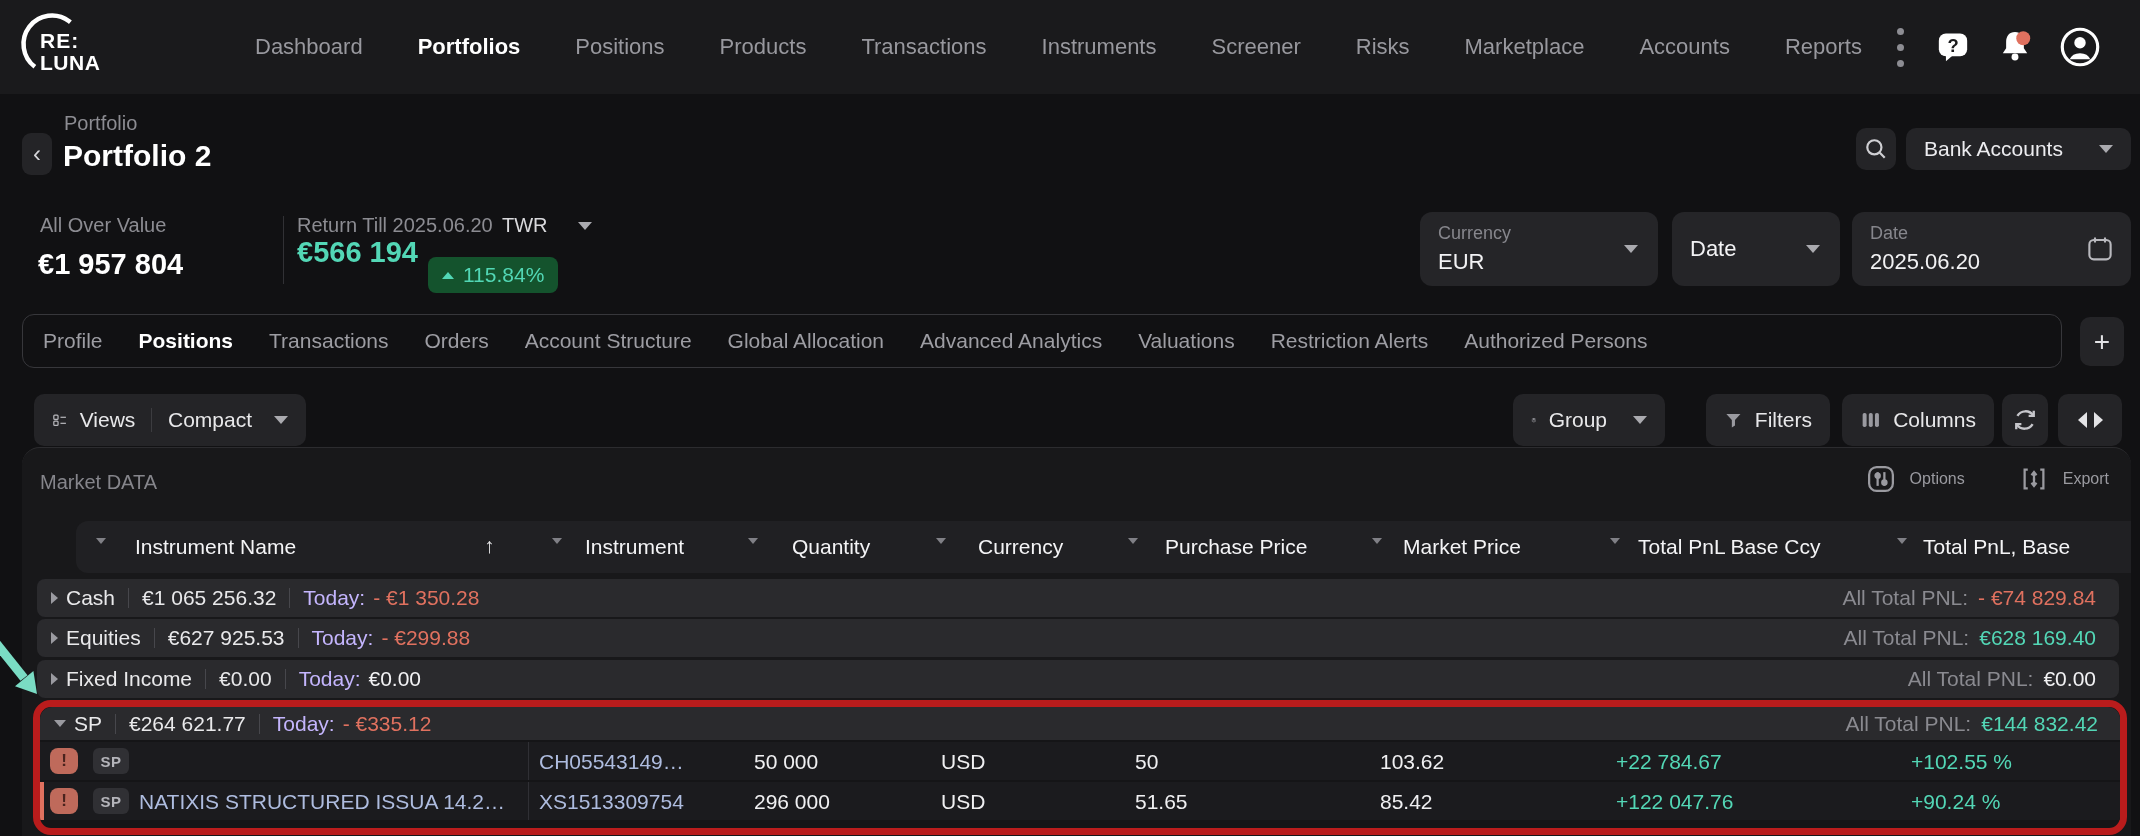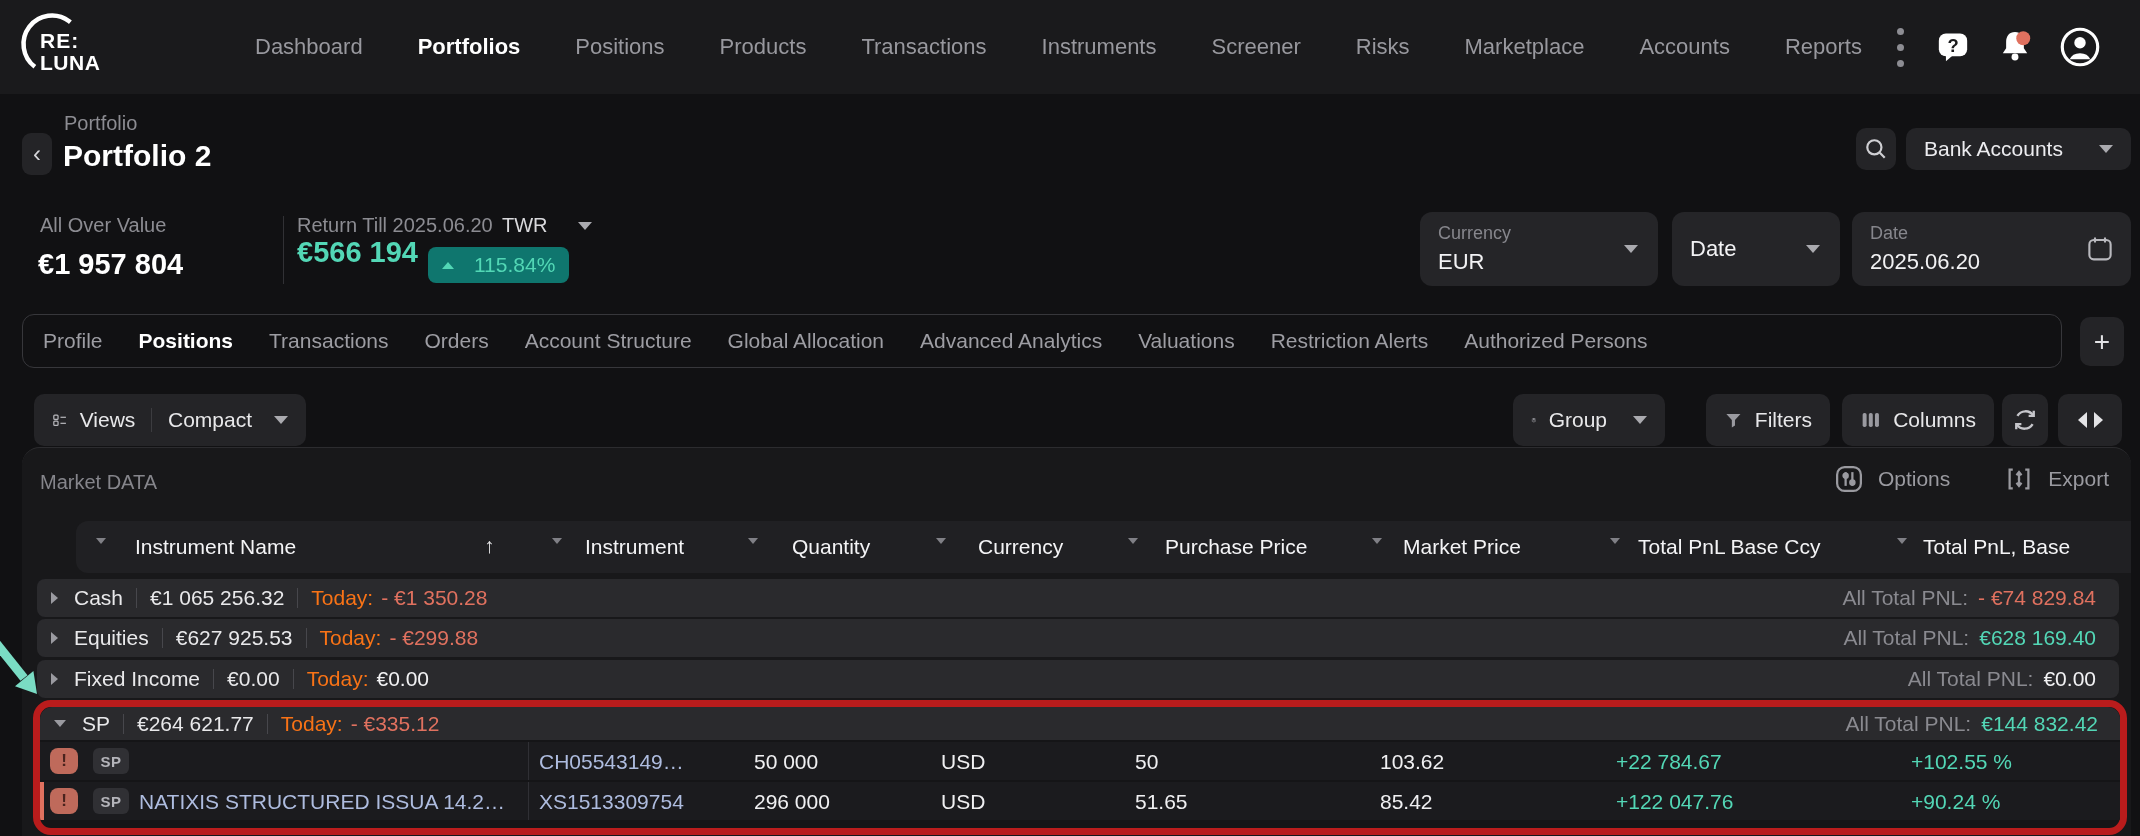--- a/index.html
+++ b/index.html
@@ -24,21 +24,21 @@
 .accounts .caret{margin-left:auto}
 
 .stat-label{font-size:20px;color:#8c8c92}
 .aov-label{position:absolute;left:40px;top:214px}
 .aov-value{position:absolute;left:38px;top:248px;font-size:29px;font-weight:700;color:#fff}
 .stat-div{position:absolute;left:283px;top:216px;width:1px;height:68px;background:#313135}
 .ret-label{position:absolute;left:297px;top:214px}
 .ret-twr{position:absolute;left:502px;top:214px;font-size:20px;color:#d9d9dc}
 .ret-caret{position:absolute;left:578px;top:222px}
 .ret-value{position:absolute;left:297px;top:236px;font-size:29px;font-weight:700;color:#4fd6b4}
-.ret-badge{position:absolute;left:428px;top:247px;height:36px;border-radius:8px;background:#0f766e;display:flex;align-items:center;gap:20px;padding:0 14px;font-size:21px;color:#52d7b5}
+.ret-badge{position:absolute;left:428px;top:257px;height:36px;border-radius:8px;background:#14532d;display:flex;align-items:center;gap:9px;padding:0 14px;font-size:21px;color:#52d7b5}
 .up-tri{width:0;height:0;border-left:6px solid transparent;border-right:6px solid transparent;border-bottom:7px solid #52d7b5}
 .ctl{position:absolute;top:212px;height:74px;border-radius:12px;background:#252528}
 .ctl-ccy{left:1420px;width:238px}
 .ctl-datemode{left:1672px;width:168px}
 .ctl-date{left:1852px;width:279px}
 .ctl .lab{position:absolute;left:18px;top:11px;font-size:18px;color:#86868c}
 .ctl .val{position:absolute;left:18px;top:37px;font-size:22px;color:#f2f2f4}
 .ctl .center-val{position:absolute;left:18px;top:24px;font-size:22px;color:#f2f2f4}
 .ctl .caret{position:absolute;right:20px;top:33px}
 .ctl .cal{position:absolute;right:16px;top:22px}
@@ -54,36 +54,36 @@
 .group-btn{left:1513px;width:152px}
 .filters-btn{left:1706px;width:124px}
 .columns-btn{left:1842px;width:152px}
 .refresh-btn{left:2002px;width:46px;justify-content:center;padding:0}
 .pager-btn{left:2058px;width:64px;justify-content:center;padding:0;gap:7px}
 .tri-l{width:0;height:0;border-top:8px solid transparent;border-bottom:8px solid transparent;border-right:9px solid #e3e3e6}
 .tri-r{width:0;height:0;border-top:8px solid transparent;border-bottom:8px solid transparent;border-left:9px solid #e3e3e6}
 
 .panel{position:absolute;left:22px;top:447px;width:2109px;height:389px;background:#18181a;border-radius:18px 18px 0 0;border-top:1px solid #2c2c2f}
 .mkt-title{position:absolute;left:18px;top:23px;font-size:20px;color:#85858b}
-.mkt-actions{position:absolute;right:22px;top:16px;display:flex;align-items:center;gap:14px;font-size:21px;color:#9a9aa0}
+.mkt-actions{position:absolute;right:22px;top:16px;display:flex;align-items:center;gap:14px;font-size:16px;color:#9a9aa0}
 .mkt-actions .gap{width:26px}
 
 .thead{position:absolute;left:54px;top:73px;width:2055px;height:52px;background:#202023;border-radius:12px 0 0 12px}
 .th{position:absolute;top:0;height:52px;display:flex;align-items:center;font-size:21px;font-weight:400;color:#f4f4f6}
 .mini-caret{width:0;height:0;border-left:5px solid transparent;border-right:5px solid transparent;border-top:6px solid #808086}
 .thc{position:absolute;top:23px}
 .sort{position:absolute;left:408px;top:13px;font-size:21px;color:#e8e8ea;font-weight:400}
 
 .grow{position:absolute;left:15px;width:2082px;height:38px;background:#2a2a2d;border-radius:8px;display:flex;align-items:center;font-size:21px;color:#e9e9eb}
 .tri{margin-left:14px}
 .tri-right{width:0;height:0;border-top:6px solid transparent;border-bottom:6px solid transparent;border-left:7px solid #9a9aa0}
 .tri-down{width:0;height:0;border-left:6px solid transparent;border-right:6px solid transparent;border-top:7px solid #9a9aa0}
-.nm{margin-left:16px}
+.nm{margin-left:8px}
 .d{width:1px;height:20px;background:#47474c;margin:0 13px}
-.today-l{color:#f97316}
+.today-l{color:#c4b5fd}
 .today-v{margin-left:8px}
 .red{color:#e0715f}
 .teal{color:#53d7b6}
 .white{color:#f2f2f4}
 .grow .pnl{position:absolute;right:23px;display:flex;gap:10px}
 .pnl-l{color:#8a8a90}
 
 .sp-box{position:absolute;left:11px;top:252px;width:2094px;height:135px;border:7px solid #b91c1c;border-radius:18px;background:#151517;overflow:hidden}
 .sp-grow{position:relative;width:100%;height:33px;background:#2a2a2d;border-radius:12px 12px 0 0;display:flex;align-items:center;font-size:21px;color:#e9e9eb;margin-bottom:2px}
 .sp-grow .pnl{position:absolute;right:22px;display:flex;gap:10px}

